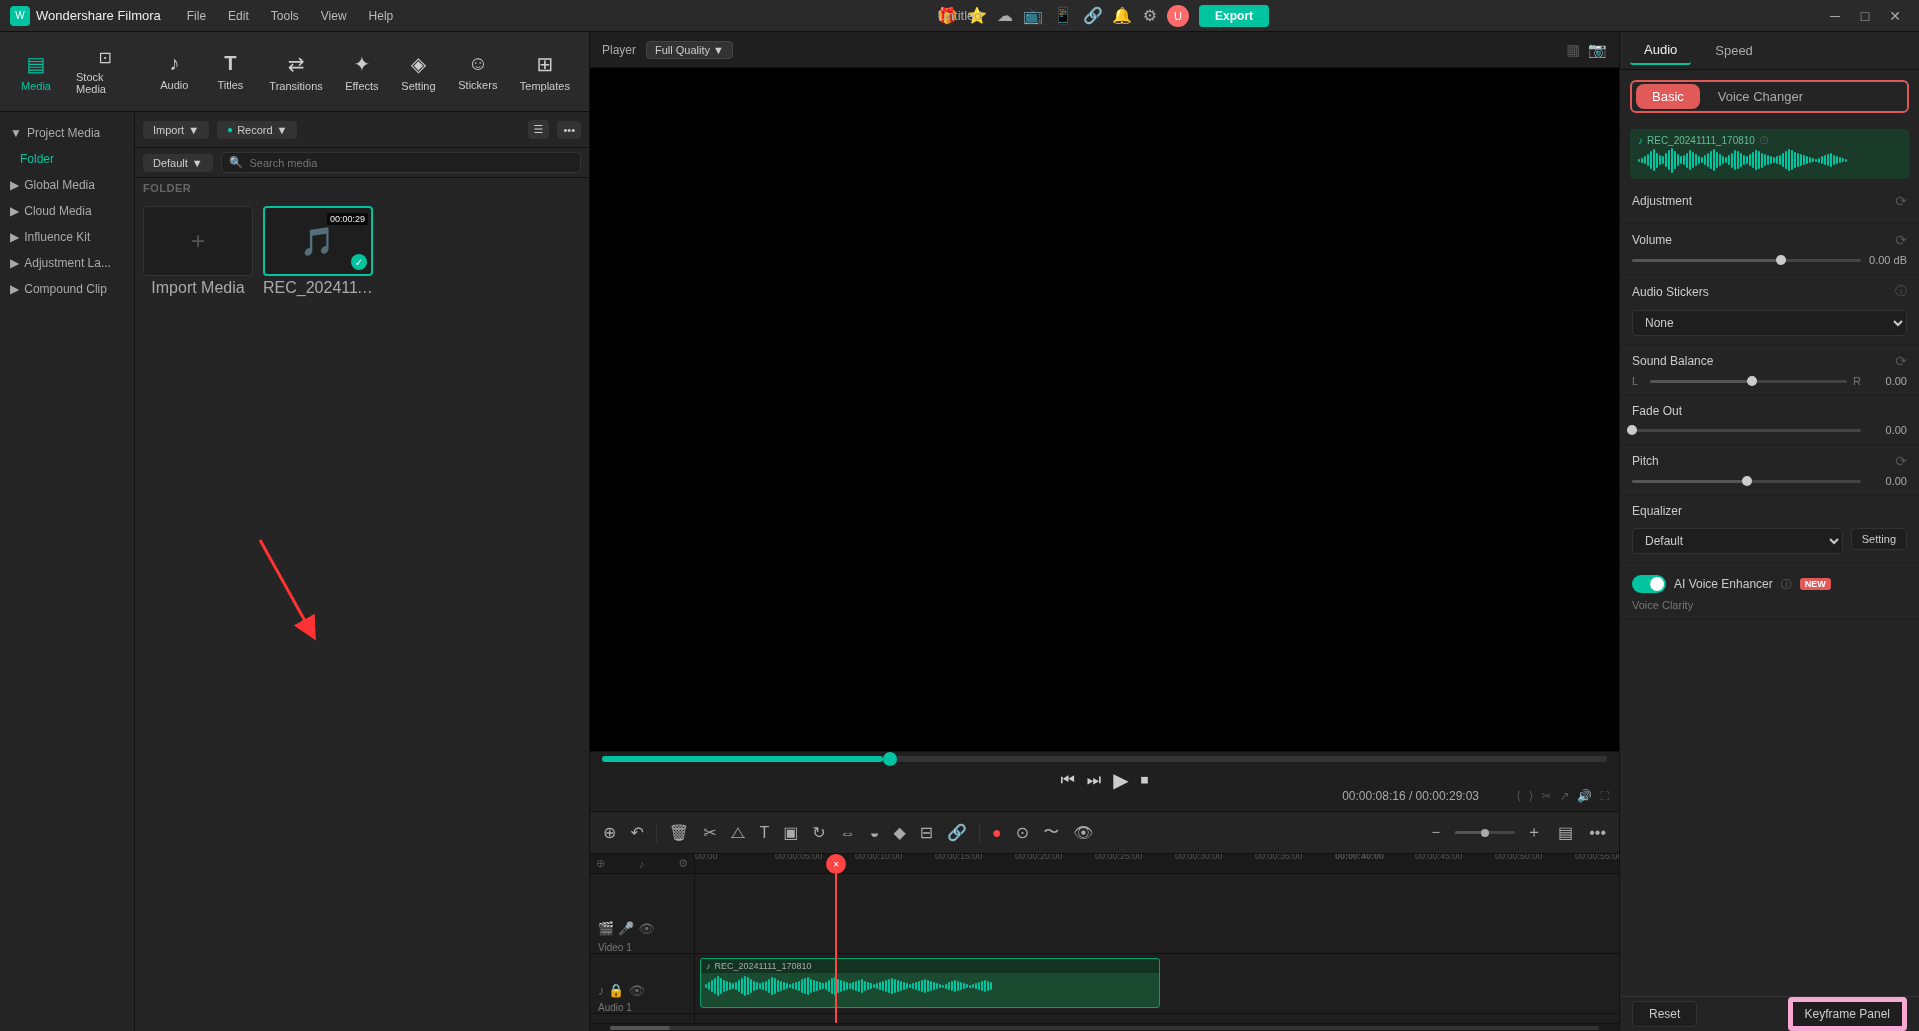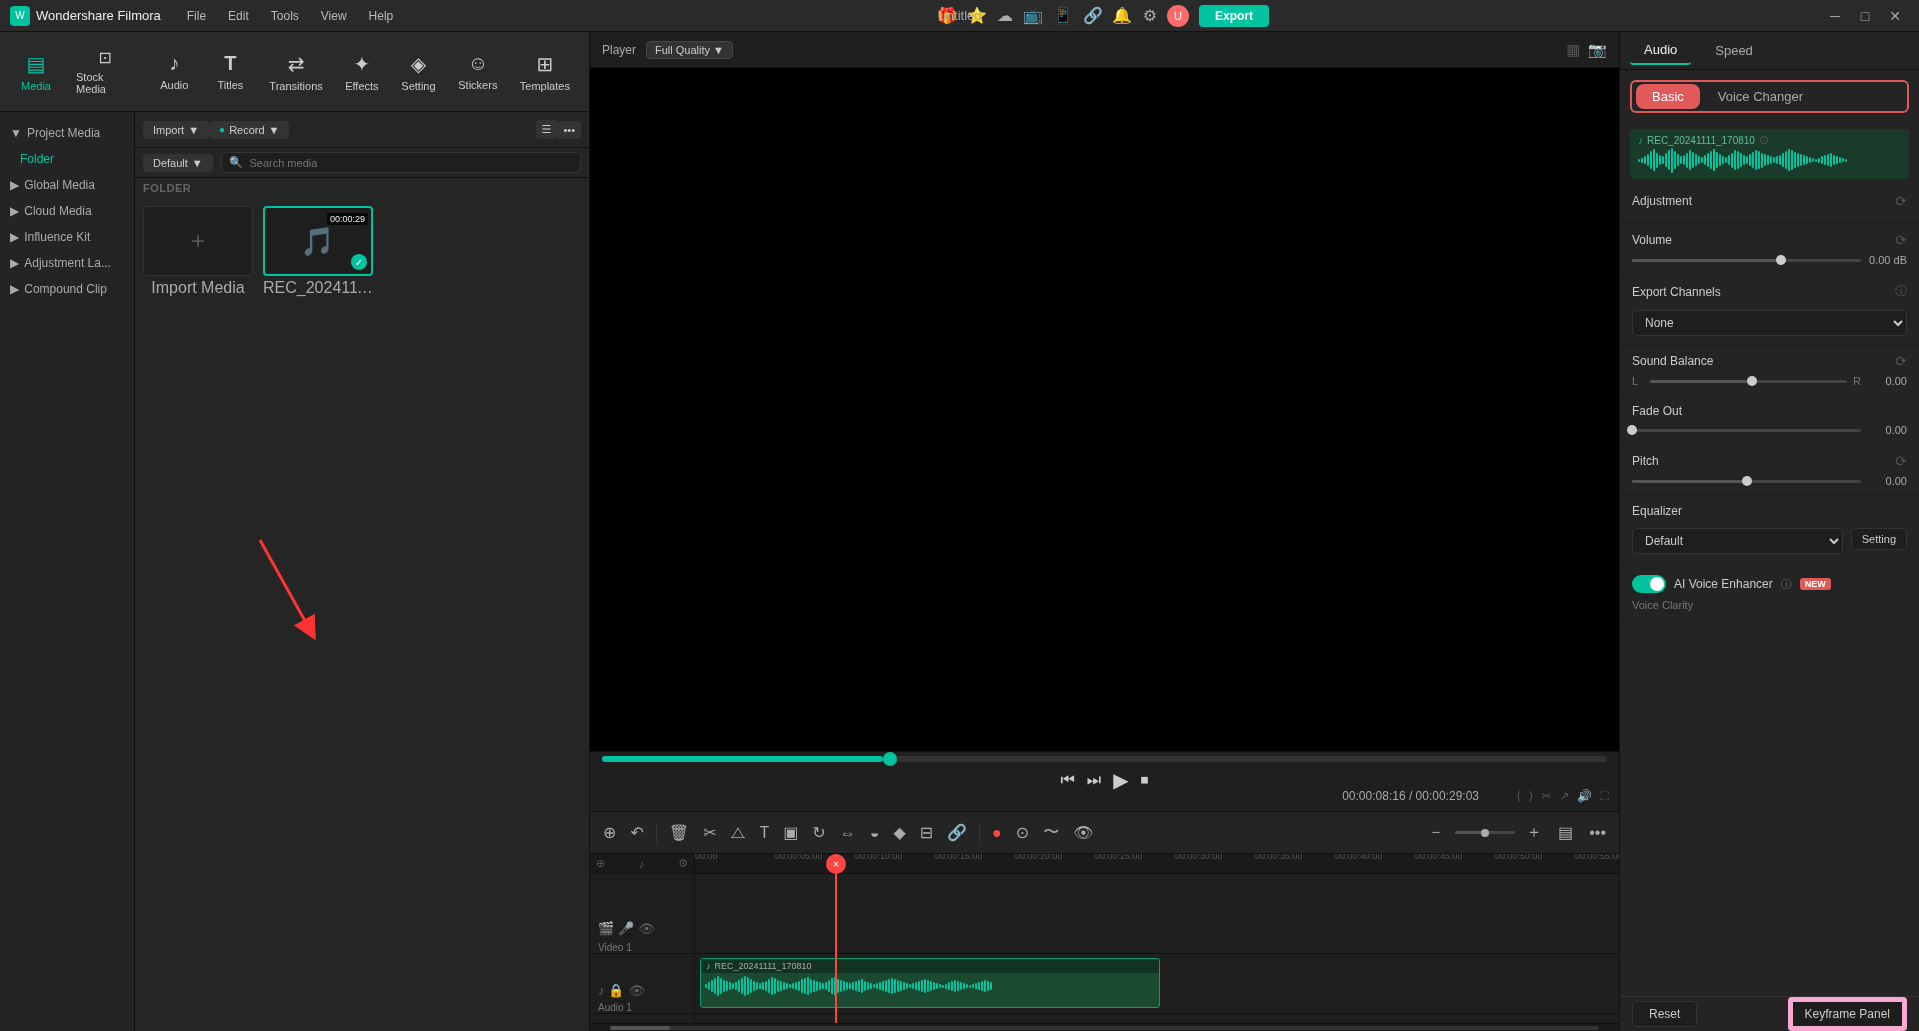--- a/index.html
+++ b/index.html
@@ -95,20 +95,21 @@
       display: flex;
       flex-direction: column;
       background: #252525;
       overflow: hidden;
     }
     #content-toolbar {
       height: 36px;
       display: flex;
       align-items: center;
       padding: 0 8px;
+      gap: 8px;
       border-bottom: 1px solid #111;
     }
     .btn-small {
       background: #333;
       border: none;
       color: #ccc;
       padding: 3px 10px;
       border-radius: 4px;
       cursor: pointer;
       font-size: 11px;
@@ -819,21 +820,21 @@
           <div id="ruler" style="position:relative; overflow:hidden;">
             <div style="position:relative; width:100%; height:20px;">
               <span class="ruler-mark" style="left:0px;">00:00</span>
               <span class="ruler-mark" style="left:80px;">00:00:05:00</span>
               <span class="ruler-mark" style="left:160px;">00:00:10:00</span>
               <span class="ruler-mark" style="left:240px;">00:00:15:00</span>
               <span class="ruler-mark" style="left:320px;">00:00:20:00</span>
               <span class="ruler-mark" style="left:400px;">00:00:25:00</span>
               <span class="ruler-mark" style="left:480px;">00:00:30:00</span>
               <span class="ruler-mark" style="left:560px;">00:00:35:00</span>
-              <span class="ruler-mark" style="left:640px;">00:00:40:00</span>
+              <span class="ruler-mark" style="left:640px;font-weight:bold;">00:00:40:00</span>
               <span class="ruler-mark" style="left:720px;">00:00:45:00</span>
               <span class="ruler-mark" style="left:800px;">00:00:50:00</span>
               <span class="ruler-mark" style="left:880px;">00:00:55:00</span>
 
             </div>
           </div>
 
           <div id="playhead" style="position:absolute; left:140px; top:0; bottom:0; width:2px; background:#ff4444; z-index:10;">
             <div id="playhead-marker" style="position:absolute; top:0; left:-9px; width:20px; height:20px; background:#ff4444; border-radius:50%; display:flex; align-items:center; justify-content:center;">
               <span style="color:#fff; font-size:8px;">✕</span>
@@ -1074,21 +1075,21 @@
         </div>
         <span class="slider-value">
           <span>0.00</span>
           <span>dB</span>
         </span>
       </div>
     </div>
 
     <div class="panel-section">
       <div class="section-header">
-        <span class="section-title">Export Channels</span>
+        <span class="section-title">Audio Stickers</span>
         <span style="color:#555; cursor:pointer; font-size:12px;">ⓘ</span>
       </div>
       <select class="select-box">
         <option>None</option>
       </select>
     </div>
 
     <div class="panel-section">
       <div class="section-header">
         <span class="section-title">Sound Balance</span>

